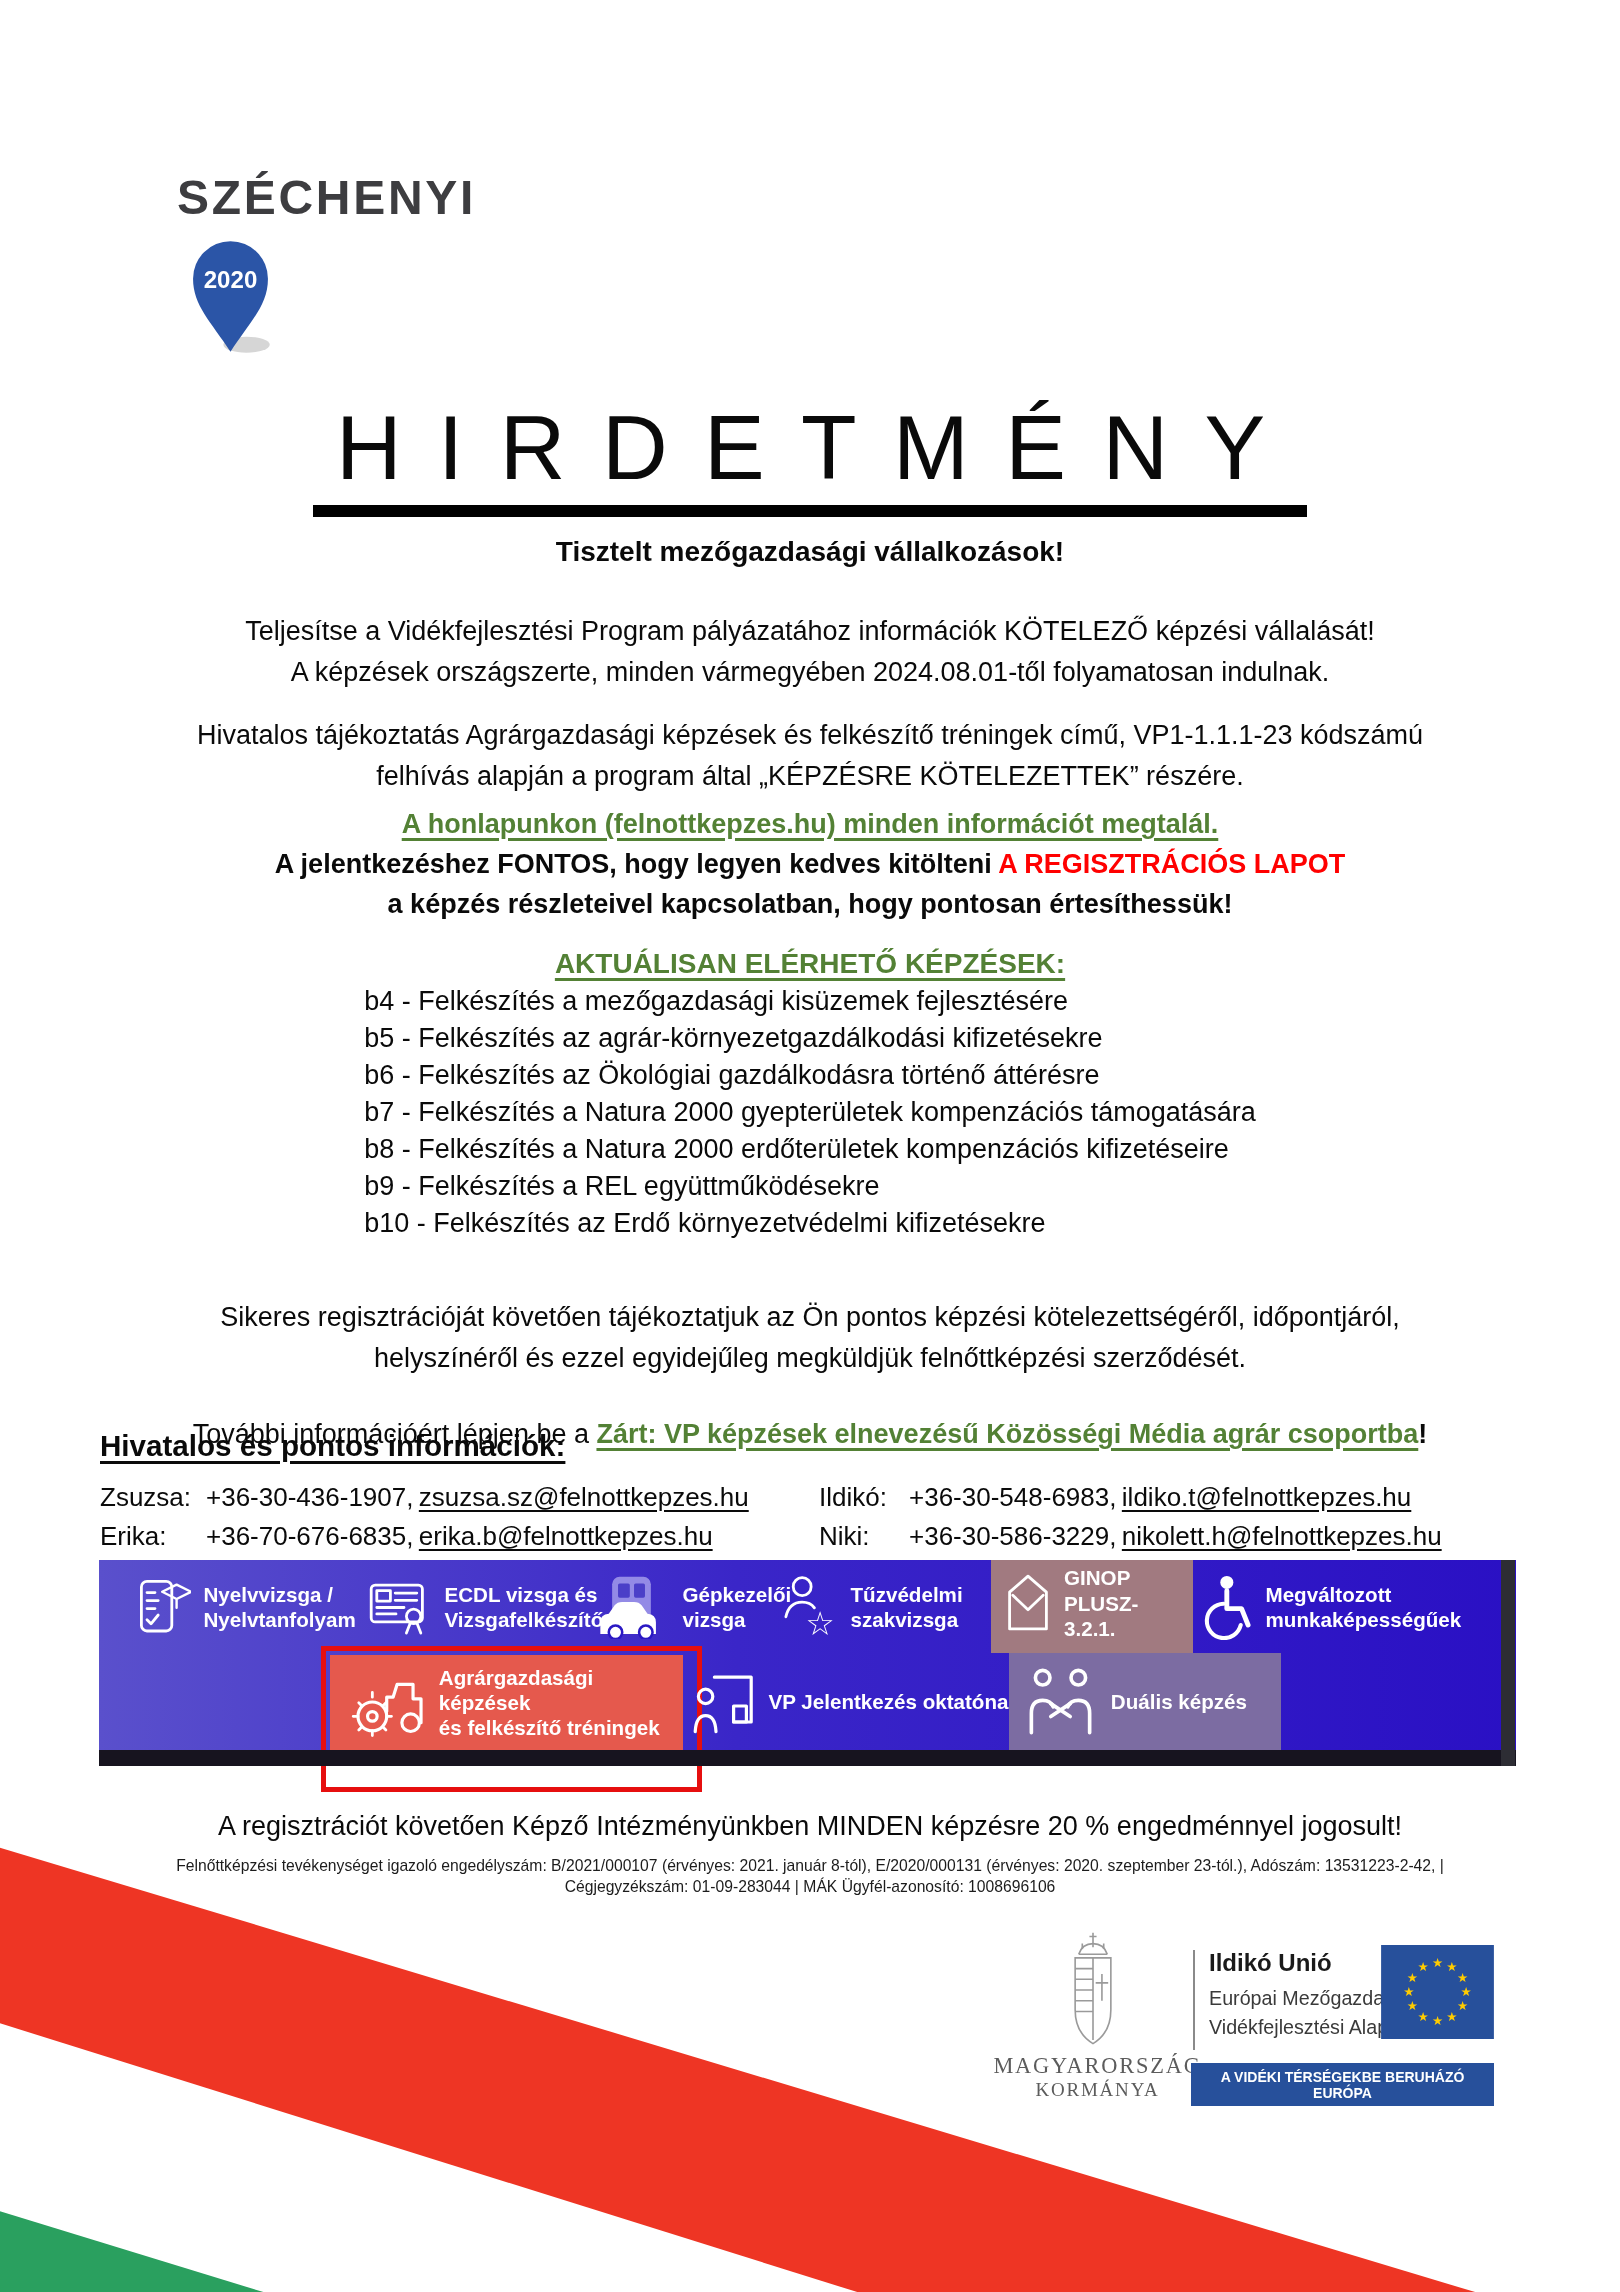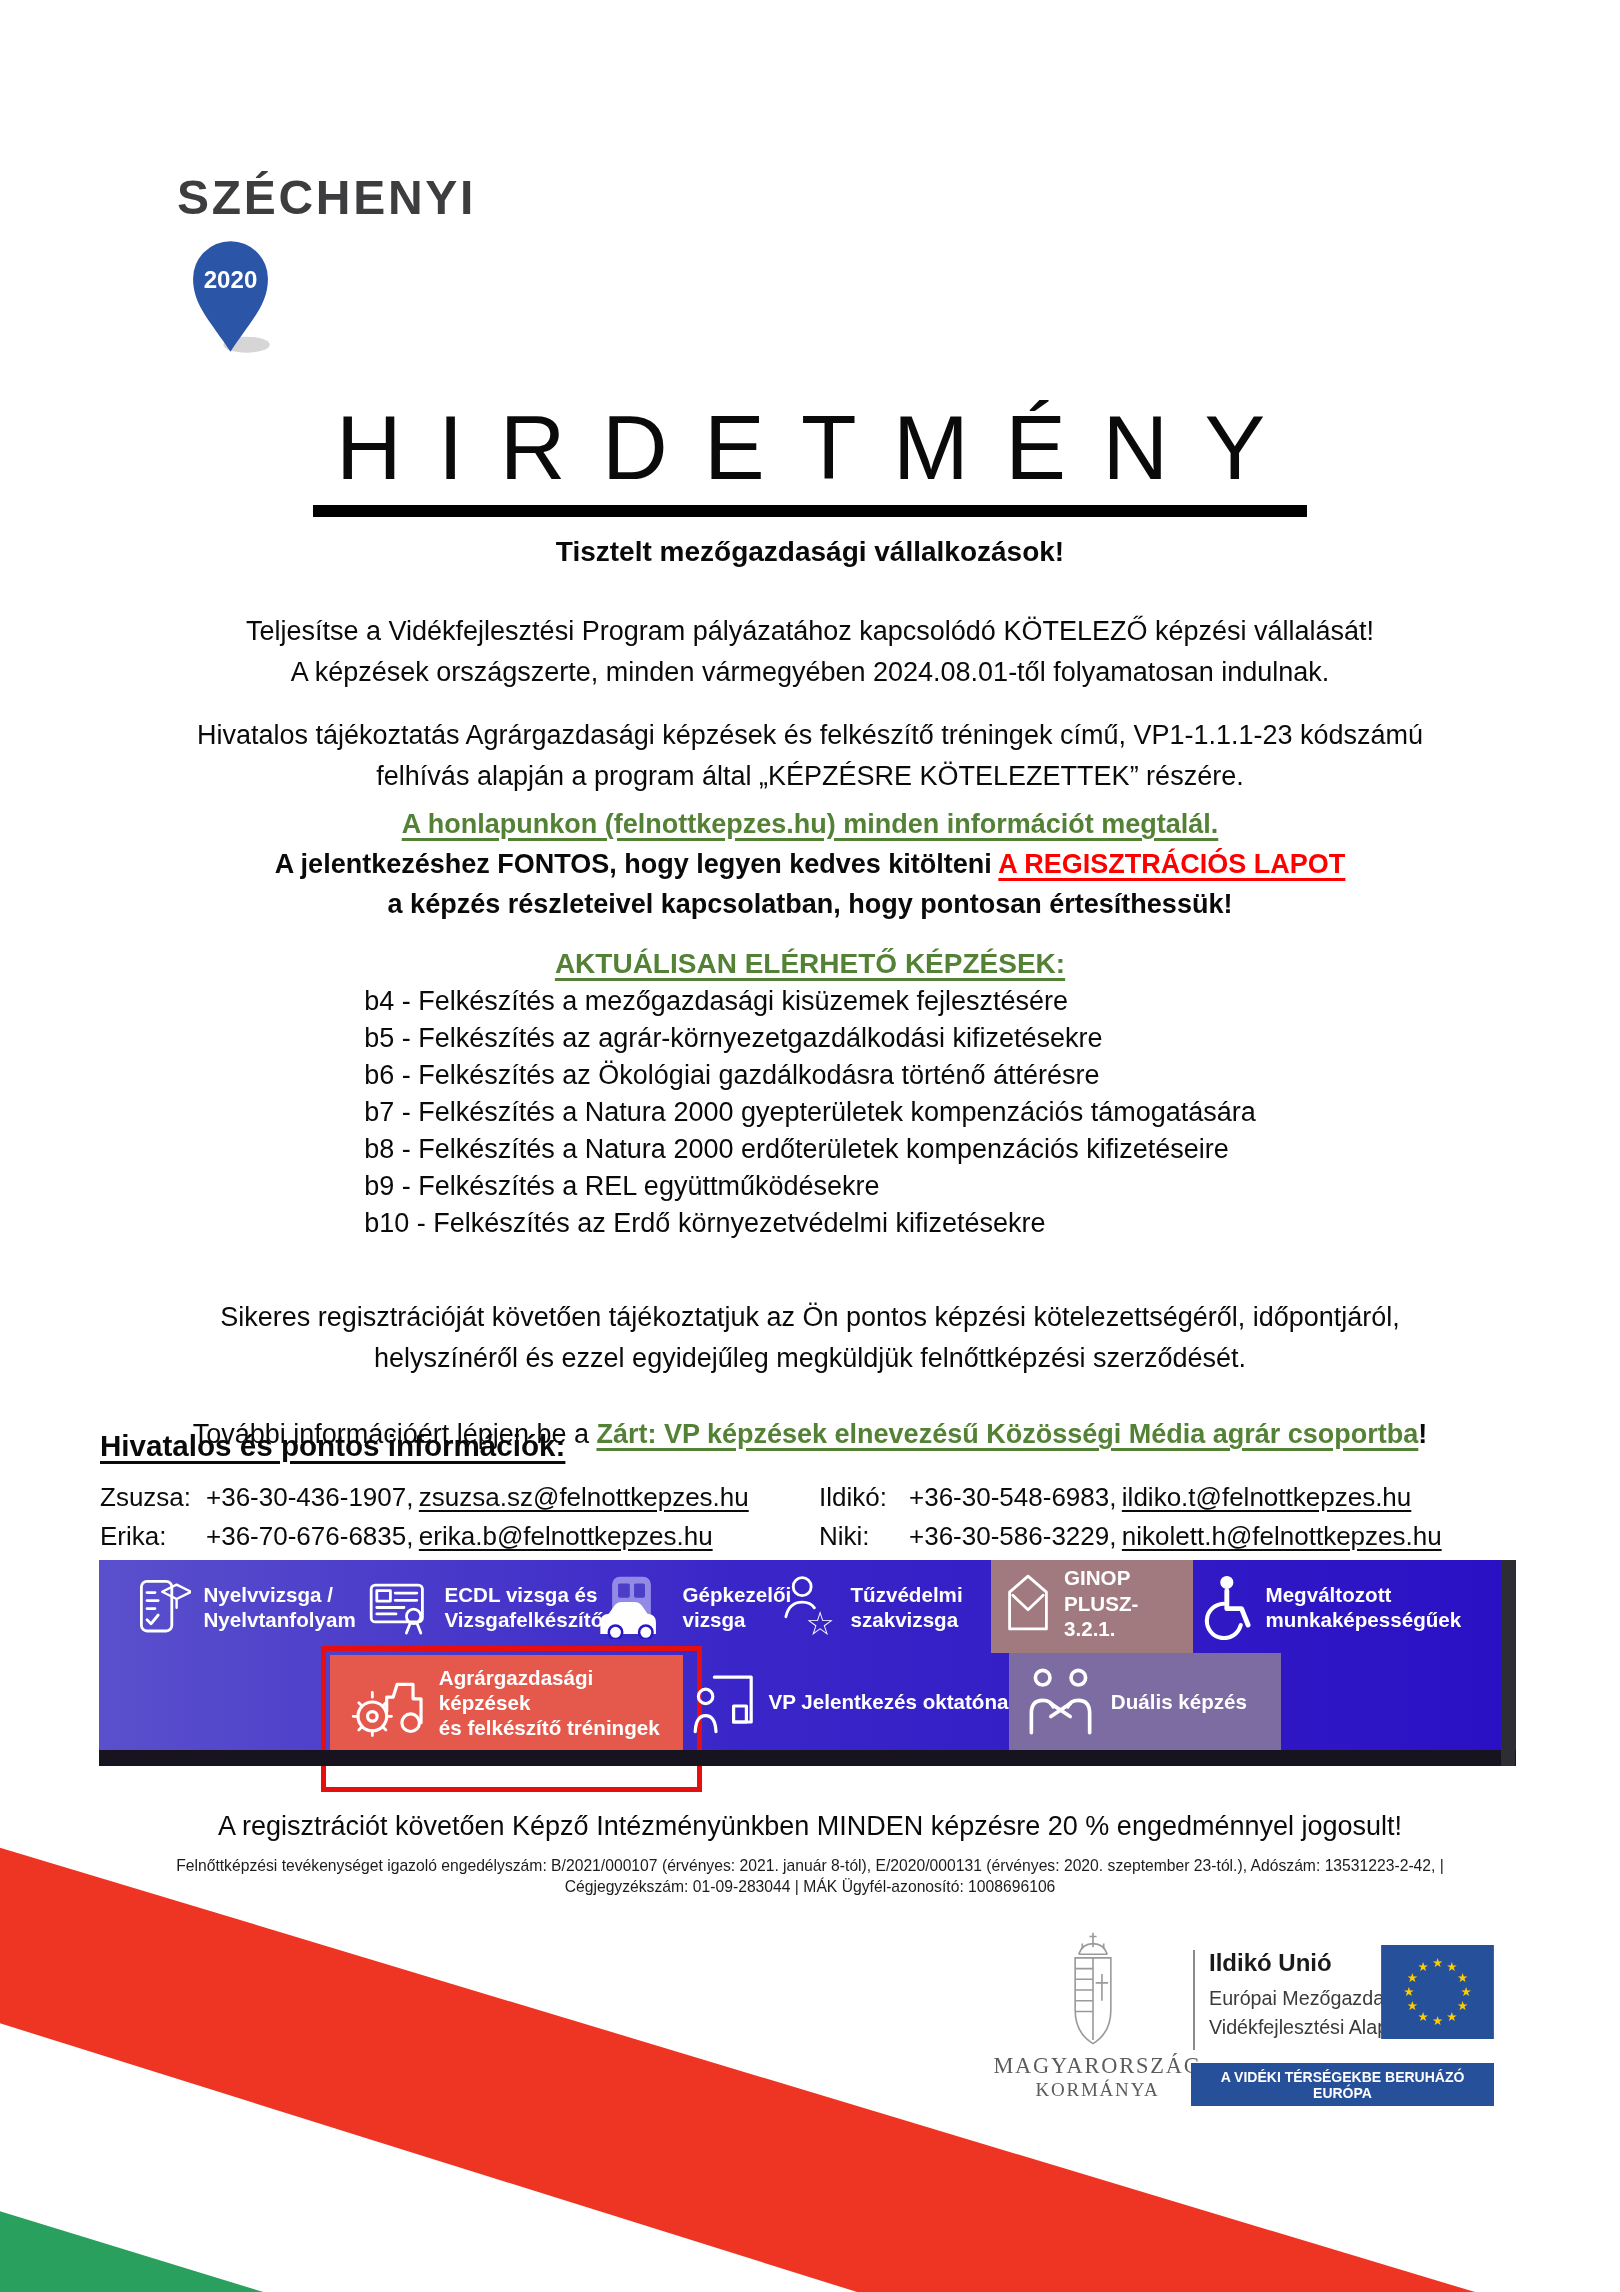--- a/index.html
+++ b/index.html
@@ -21,21 +21,21 @@
     display:inline-block;font-size:91px;font-weight:400;line-height:1.05;
     letter-spacing:0.40em;padding:0 5.4px 9px 23px;border-bottom:12.5px solid #000;
   }
 
   
   .salutation{top:536px;font-size:28px;font-weight:bold;}
   .para{font-size:27px;line-height:41px;}
   .p1{top:611px;}
   .p2{top:715px;}
   .green-link{color:var(--green);font-weight:bold;text-decoration:underline;text-decoration-thickness:2.7px;text-underline-offset:4.5px;cursor:pointer;}
-  .red-link{color:var(--red-link);font-weight:bold;text-decoration:underline;text-decoration-thickness:2.7px;text-underline-offset:4.5px;cursor:pointer;}
+  .red-link{color:var(--red-link);font-weight:bold;text-decoration-thickness:2.7px;text-underline-offset:4.5px;cursor:pointer;}
   .website-line{top:809px;font-size:27px;}
   .reg-line{top:849px;font-size:27px;font-weight:bold;}
   .reg-suffix{top:889px;font-size:27px;font-weight:bold;}
   .tr-heading{top:948px;font-size:28px;}
   .tr-list{top:983px;left:0;width:1620px;}
   .tr-list-inner{width:fit-content;margin:0 auto;text-align:left;}
   .tr-item{font-size:27px;line-height:37px;}
   .fu-para{top:1297px;}
   .fu-link-line{top:1379px;font-size:27px;margin-top:40px;}
   .fu-bang{font-weight:bold;}
@@ -96,21 +96,21 @@
   </svg>
 </div>
 
 <div class="abs center title-wrap">
   <h1 class="page-title">HIRDETMÉNY</h1>
 </div>
 
 <div class="abs center salutation">Tisztelt mezőgazdasági vállalkozások!</div>
 
 <div class="abs center para p1">
-  <div>Teljesítse a Vidékfejlesztési Program pályázatához kapcsolódó KÖTELEZŐ képzési vállalását!</div>
+  <div>Teljesítse a Vidékfejlesztési Program pályázatához információk KÖTELEZŐ képzési vállalását!</div>
   <div>A képzések országszerte, minden vármegyében 2024.08.01-től folyamatosan indulnak.</div>
 </div>
 
 <div class="abs center para p2">
   <div>Hivatalos tájékoztatás Agrárgazdasági képzések és felkészítő tréningek című, VP1-1.1.1-23 kódszámú</div>
   <div>felhívás alapján a program által „KÉPZÉSRE KÖTELEZETTEK” részére.</div>
 </div>
 
 <div class="abs center website-line">
   <span class="green-link">A honlapunkon (felnottkepzes.hu) minden információt megtalál.</span>

